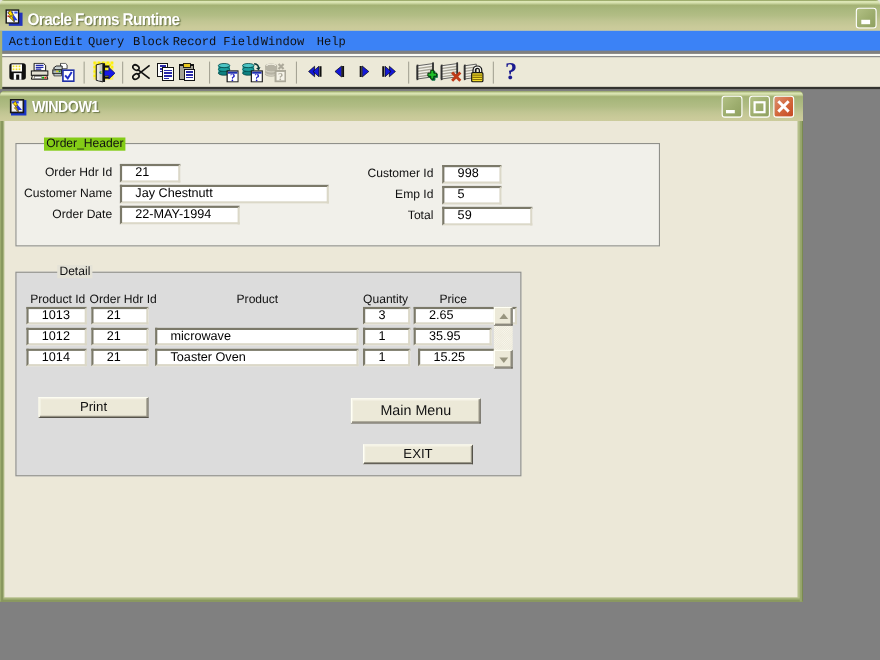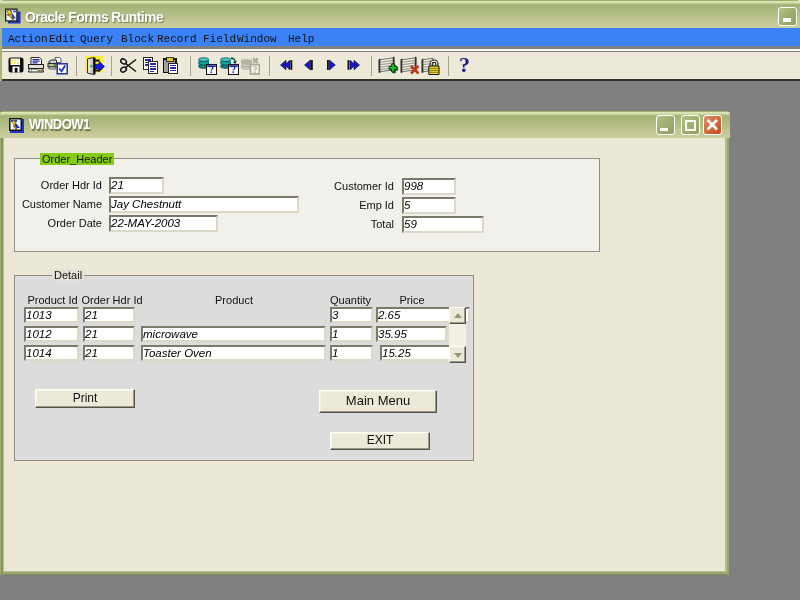--- a/index.html
+++ b/index.html
@@ -14,35 +14,35 @@
 #menubar span { position:absolute; top:5px; font-size:11px; color:#111; }
 #sepline { position:absolute; left:0; top:49px; width:800px; height:2px; background:#FCFCF6; }
 #toolbar { position:absolute; left:0; top:52px; width:800px; height:27px; background:#ECE9D8; }
 #darkline { position:absolute; left:2px; top:79px; width:798px; height:2px; background:#33332F; }
 #greenstrip { position:absolute; left:0; top:28px; width:2px; height:53px; background:#A9B279; }
 .ticon { position:absolute; top:5px; }
 .tsep { position:absolute; top:4px; width:1px; height:20px; background:#A6A495; }
 
 #win { position:absolute; left:0px; top:83px; width:730px; height:464px;
   background:#B5BF8A; border-radius:4px 4px 0 0;
-  box-shadow:inset 1px 0 0 #9CAB6E, inset 3px 0 0 #87975D, inset -1px 0 0 #7A8A50, inset -3px 0 0 #98A76D, inset 0 -1px 0 #7A8A50, inset 0 -3px 0 #98A76D;margin-top:28px; }
+  box-shadow:inset 1px 0 0 #9CAB6E, inset 3px 0 0 #87975D, inset -1px 0 0 #7A8A50, inset -3px 0 0 #98A76D, inset 0 -1px 0 #7A8A50, inset 0 -3px 0 #98A76D; }
 #wtitle { position:absolute; left:0; top:0; width:730px; height:27px; border-radius:4px 4px 0 0;
   background:linear-gradient(to bottom,#9FAE6E 0%,#9FAE6E 2.5%,#DCE6B6 5%,#D6E1AE 9.5%,#A4B274 18%,#A8B77C 30%,#B2BD85 52%,#C0C592 70%,#C9CA99 88%,#CCCC9C 100%); }
 .wtext { position:absolute; left:29px; top:5px; color:#fff; font-size:13px; font-weight:bold; text-shadow:1px 1px 1px #6a7547; letter-spacing:-0.5px; transform:scaleY(1.12); transform-origin:0 0; }
 #canvas { position:absolute; left:4px; top:27px; width:721px; height:433px; background:#ECE8D8; }
 
 .cbtn { position:absolute; width:19px; height:20px; border:1px solid #fff; border-radius:3px; }
 .cgreen { background:linear-gradient(135deg,#B2C084 0%,#9DAD6E 55%,#8FA05F 100%); }
 .cred { background:linear-gradient(135deg,#DC9070 0%,#D2663A 55%,#C64824 100%); }
 
 .group { position:absolute; border:1px solid #90908A; }
 .glabel { position:absolute; font-size:11px; color:#111; padding:0 2px; }
 
 .inp { position:absolute; background:#fff; border:2px solid; border-color:#7B7969 #DBD8C8 #DBD8C8 #7B7969;
-  font-size:11.5px; color:#000; line-height:13px; padding-left:0px; white-space:nowrap; overflow:hidden;font-style:italic; }
+  font-size:11.5px; color:#000; line-height:13px; padding-left:12px; white-space:nowrap; overflow:hidden; }
 .lbl { position:absolute; font-size:11px; color:#111; text-align:right; }
 .hdr { position:absolute; font-size:11px; color:#111; text-align:center; }
 
 .btn { position:absolute; background:#ECE9D8; text-align:center; color:#111;
   border:1px solid; border-color:#FFFFF4 #55524A #55524A #FFFFF4;
   box-shadow:inset -1px -1px 0 #9B9888, inset 1px 1px 0 #F6F4E8; font-size:12px; }
 
 .sbtn { position:absolute; left:0; width:17px; height:17px; background:#ECE9D8;
   border:1px solid; border-color:#FFFFF4 #55524A #55524A #FFFFF4; box-shadow:inset -1px -1px 0 #9B9888; }
 .arr { position:absolute; left:4px; width:0; height:0; border-left:4px solid transparent; border-right:4px solid transparent; }
@@ -304,21 +304,21 @@
   </div>
   <div id="canvas">
 
     <div class="group" style="left:10px;top:20px;width:586px;height:94px;background:#F1F0EA"></div>
     <div class="glabel" style="left:36px;top:15px;background:#84cc16">Order_Header</div>
     <div class="lbl" style="left:0px;top:41px;width:98px">Order Hdr Id</div>
     <div class="lbl" style="left:0px;top:60px;width:98px">Customer Name</div>
     <div class="lbl" style="left:0px;top:79px;width:98px">Order Date</div>
     <div class="inp" style="left:105px;top:39px;width:55px;height:17px">21</div>
     <div class="inp" style="left:105px;top:58px;width:190px;height:17px">Jay Chestnutt</div>
-    <div class="inp" style="left:105px;top:77px;width:109px;height:17px">22-MAY-2003</div>
+    <div class="inp" style="left:105px;top:77px;width:109px;height:17px">22-MAY-1994</div>
     <div class="lbl" style="left:290px;top:42px;width:100px">Customer Id</div>
     <div class="lbl" style="left:290px;top:61px;width:100px">Emp Id</div>
     <div class="lbl" style="left:290px;top:80px;width:100px">Total</div>
     <div class="inp" style="left:398px;top:40px;width:54px;height:17px">998</div>
     <div class="inp" style="left:398px;top:59px;width:54px;height:17px">5</div>
     <div class="inp" style="left:398px;top:78px;width:82px;height:17px">59</div>
 
     <div class="group" style="left:10px;top:137px;width:460px;height:186px;background:#DCDCDC"></div>
     <div class="glabel" style="left:48px;top:131px;background:#E4E2D6">Detail</div>
     <div class="hdr" style="left:20px;top:156px;width:57px">Product Id</div>

